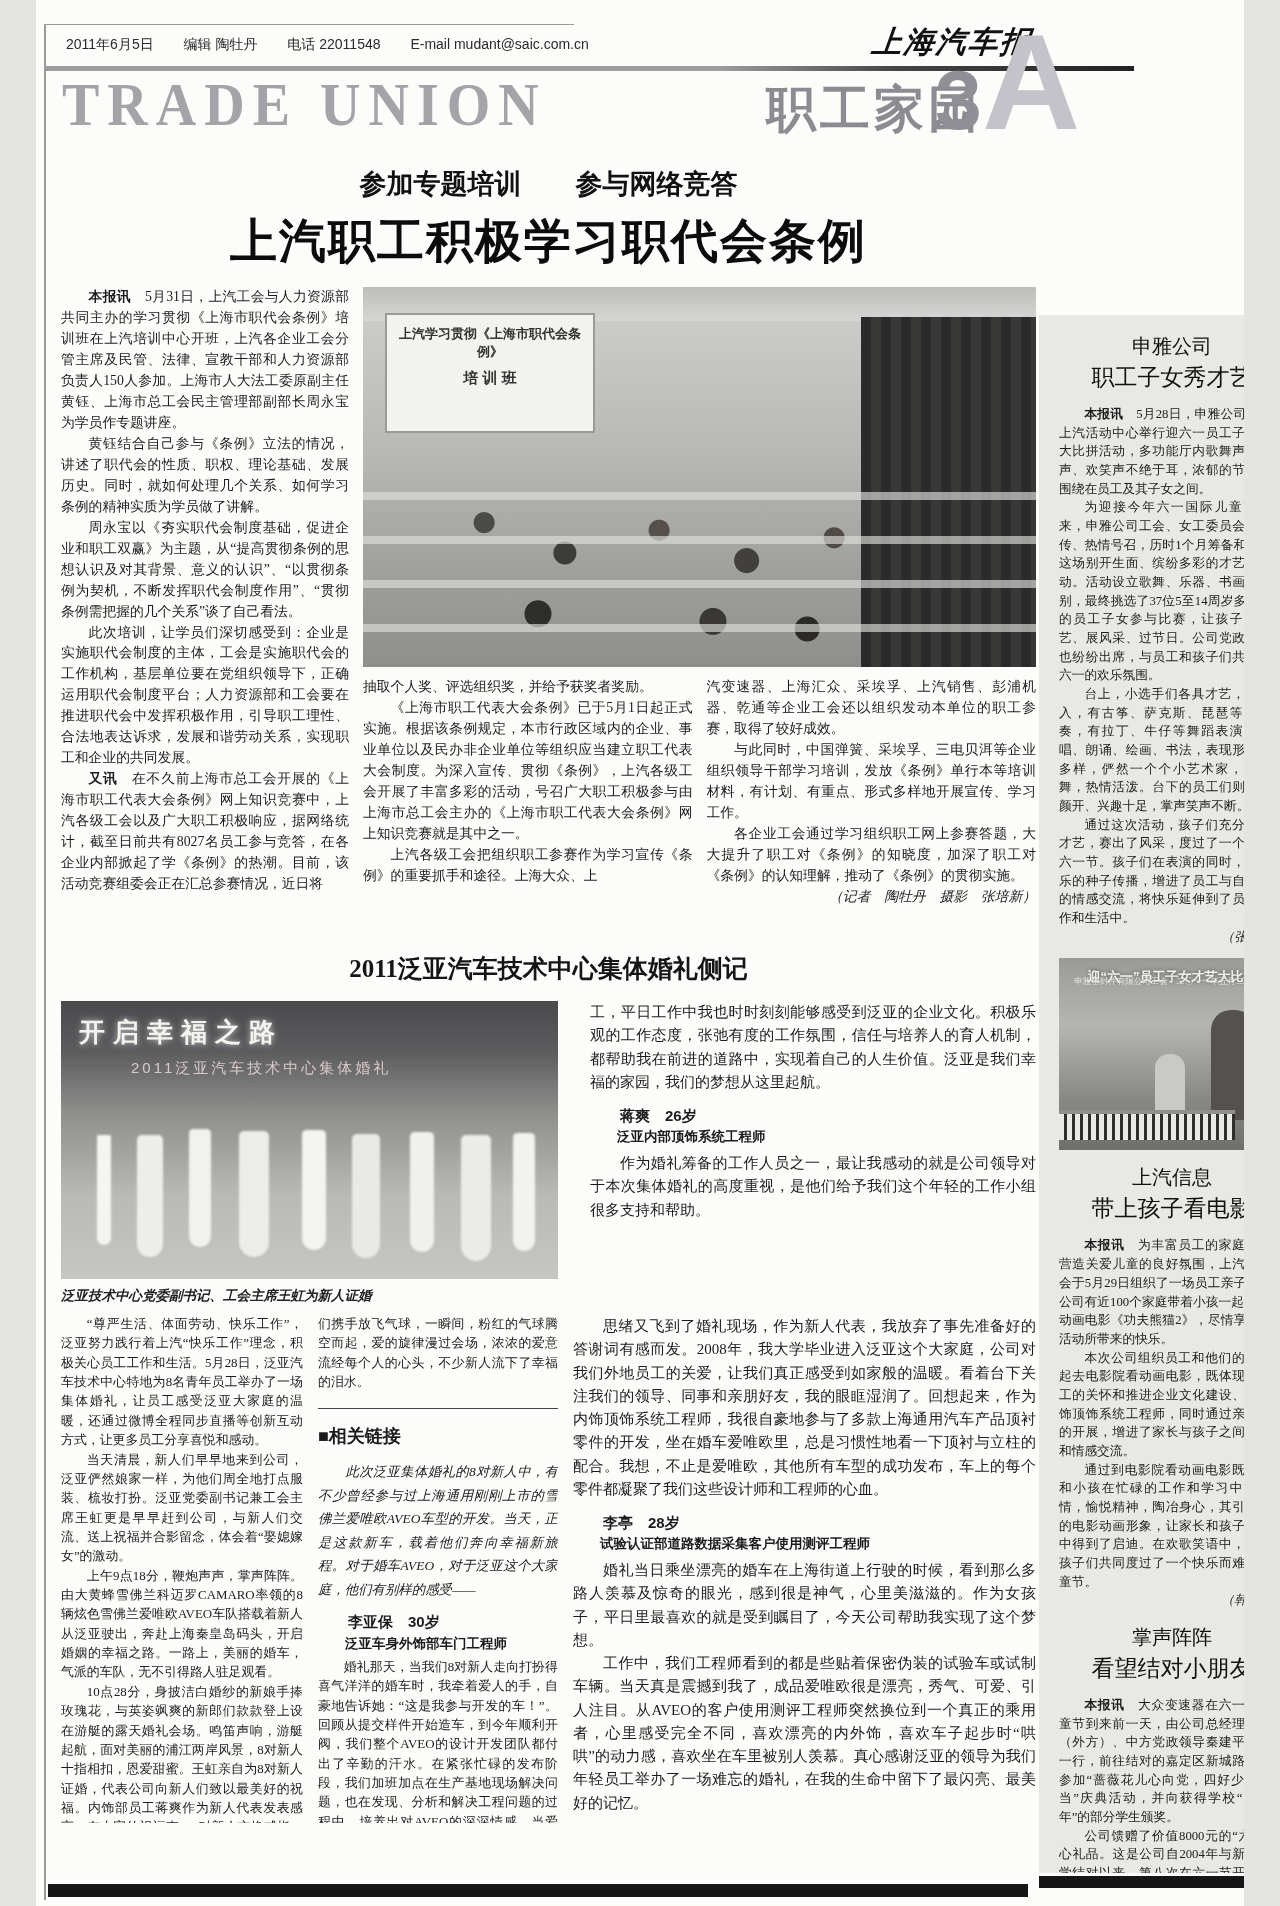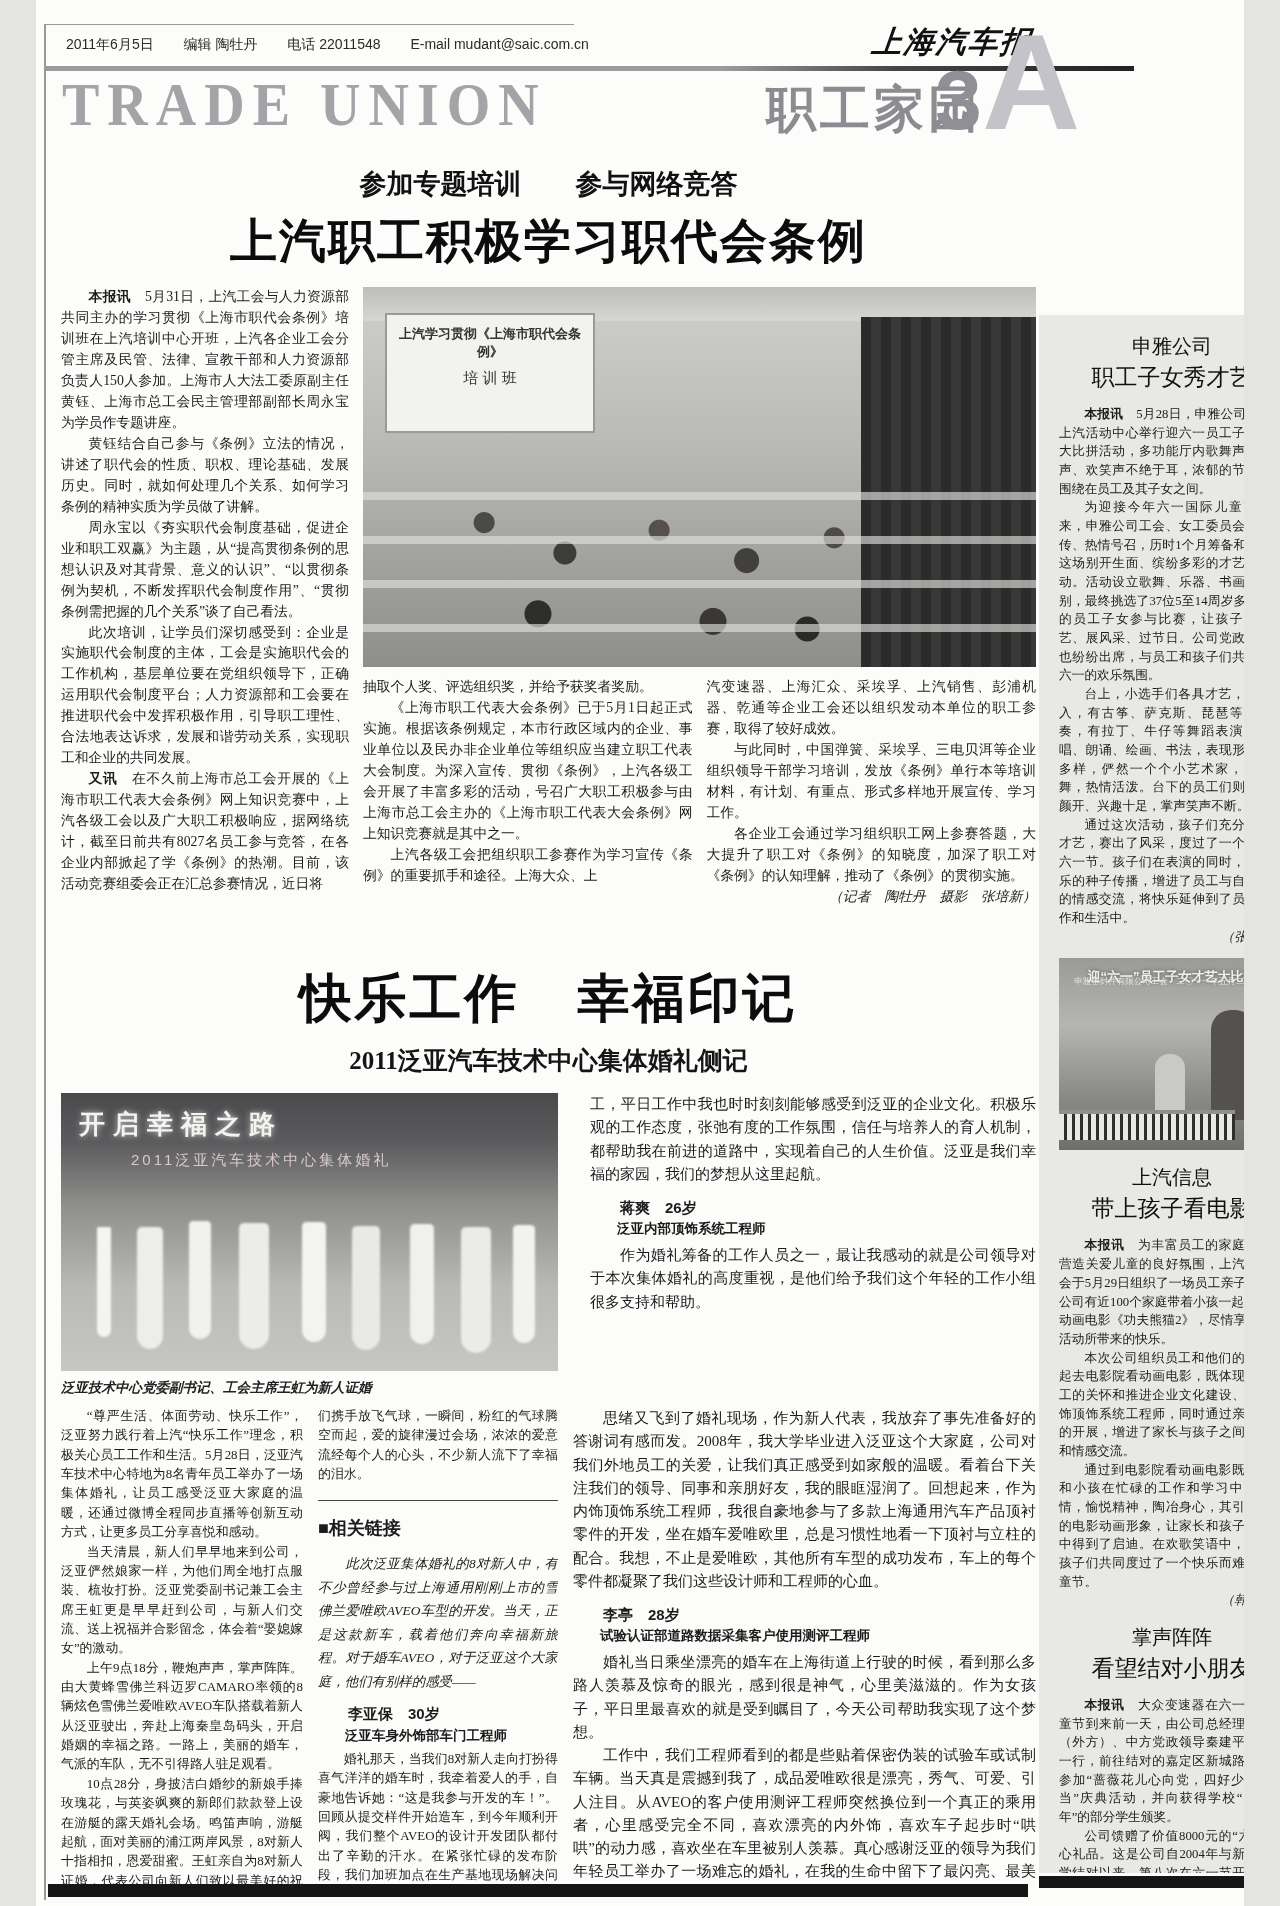--- a/index.html
+++ b/index.html
@@ -53,21 +53,21 @@
        radial-gradient(circle at 66% 90%, #2c2a28 0 12px, rgba(0,0,0,0) 13px),
        linear-gradient(180deg,#cfcfcd 0%,#c4c4c2 22%,#b7b7b5 45%,#a3a3a1 70%,#8e8e8c 100%);}
   .t-photo .ceiling{position:absolute;top:0;left:0;right:0;height:34px;
      background:linear-gradient(180deg,#bdbdbb,#d6d6d4);}
   .t-photo .curtain{position:absolute;top:8%;right:0;width:26%;height:92%;
      background:repeating-linear-gradient(90deg,#2b2b2b 0 10px,#383836 10px 20px);}
   .t-photo .screen{position:absolute;top:26px;left:22px;width:190px;height:96px;background:#f2f2ee;
      border:2px solid #9a9a98;padding:10px 8px;text-align:center;
      font-family:"Liberation Sans",sans-serif;color:#333;}
   .t-photo .screen .l1{font-size:13px;font-weight:bold;}
-  .t-photo .screen .l2{font-size:15px;font-weight:normal;margin-top:8px;}
+  .t-photo .screen .l2{font-size:15px;font-weight:bold;margin-top:8px;}
   .t-photo .tables{position:absolute;left:0;bottom:0;width:100%;height:46%;
      background:repeating-linear-gradient(180deg,rgba(222,222,220,.65) 0 8px,rgba(0,0,0,0) 8px 44px);}
 
   
   .wed-head{margin-top:22px;text-align:center;font-size:52px;font-weight:bold;
             font-family:"Liberation Sans",sans-serif;color:#0c0c0c;letter-spacing:3px;}
   .wed-head .gap{display:inline-block;width:58px;}
   .wed-sub{margin-top:10px;text-align:center;font-size:25px;font-weight:bold;color:#151515;}
   .wed-top{display:flex;gap:32px;margin-top:16px;}
   .wed-left{width:497px;}
@@ -181,23 +181,20 @@
           <div class="bodytxt">
             <p style="text-indent:0;">汽变速器、上海汇众、采埃孚、上汽销售、彭浦机器、乾通等企业工会还以组织发动本单位的职工参赛，取得了较好成效。</p>
             <p>与此同时，中国弹簧、采埃孚、三电贝洱等企业组织领导干部学习培训，发放《条例》单行本等培训材料，有计划、有重点、形式多样地开展宣传、学习工作。</p>
             <p>各企业工会通过学习组织职工网上参赛答题，大大提升了职工对《条例》的知晓度，加深了职工对《条例》的认知理解，推动了《条例》的贯彻实施。</p>
             <p class="credit">（记者　陶牡丹　摄影　张培新）</p>
           </div>
         </div>
       </div>
     </div>
 
-    <div class="wed-head">
-      <span>快乐工作</span><span class="gap"></span><span>幸福印记</span>
-    </div>
     <div class="wed-sub">2011泛亚汽车技术中心集体婚礼侧记</div>
 
     <div class="wed-top">
       <div class="wed-left">
         <div class="wed-photo">
           <div class="banner">开启幸福之路</div>
           <div class="banner2">2011泛亚汽车技术中心集体婚礼</div>
           <div class="dresses"></div>
         </div>
         <div class="wed-caption">泛亚技术中心党委副书记、工会主席王虹为新人证婚</div>

